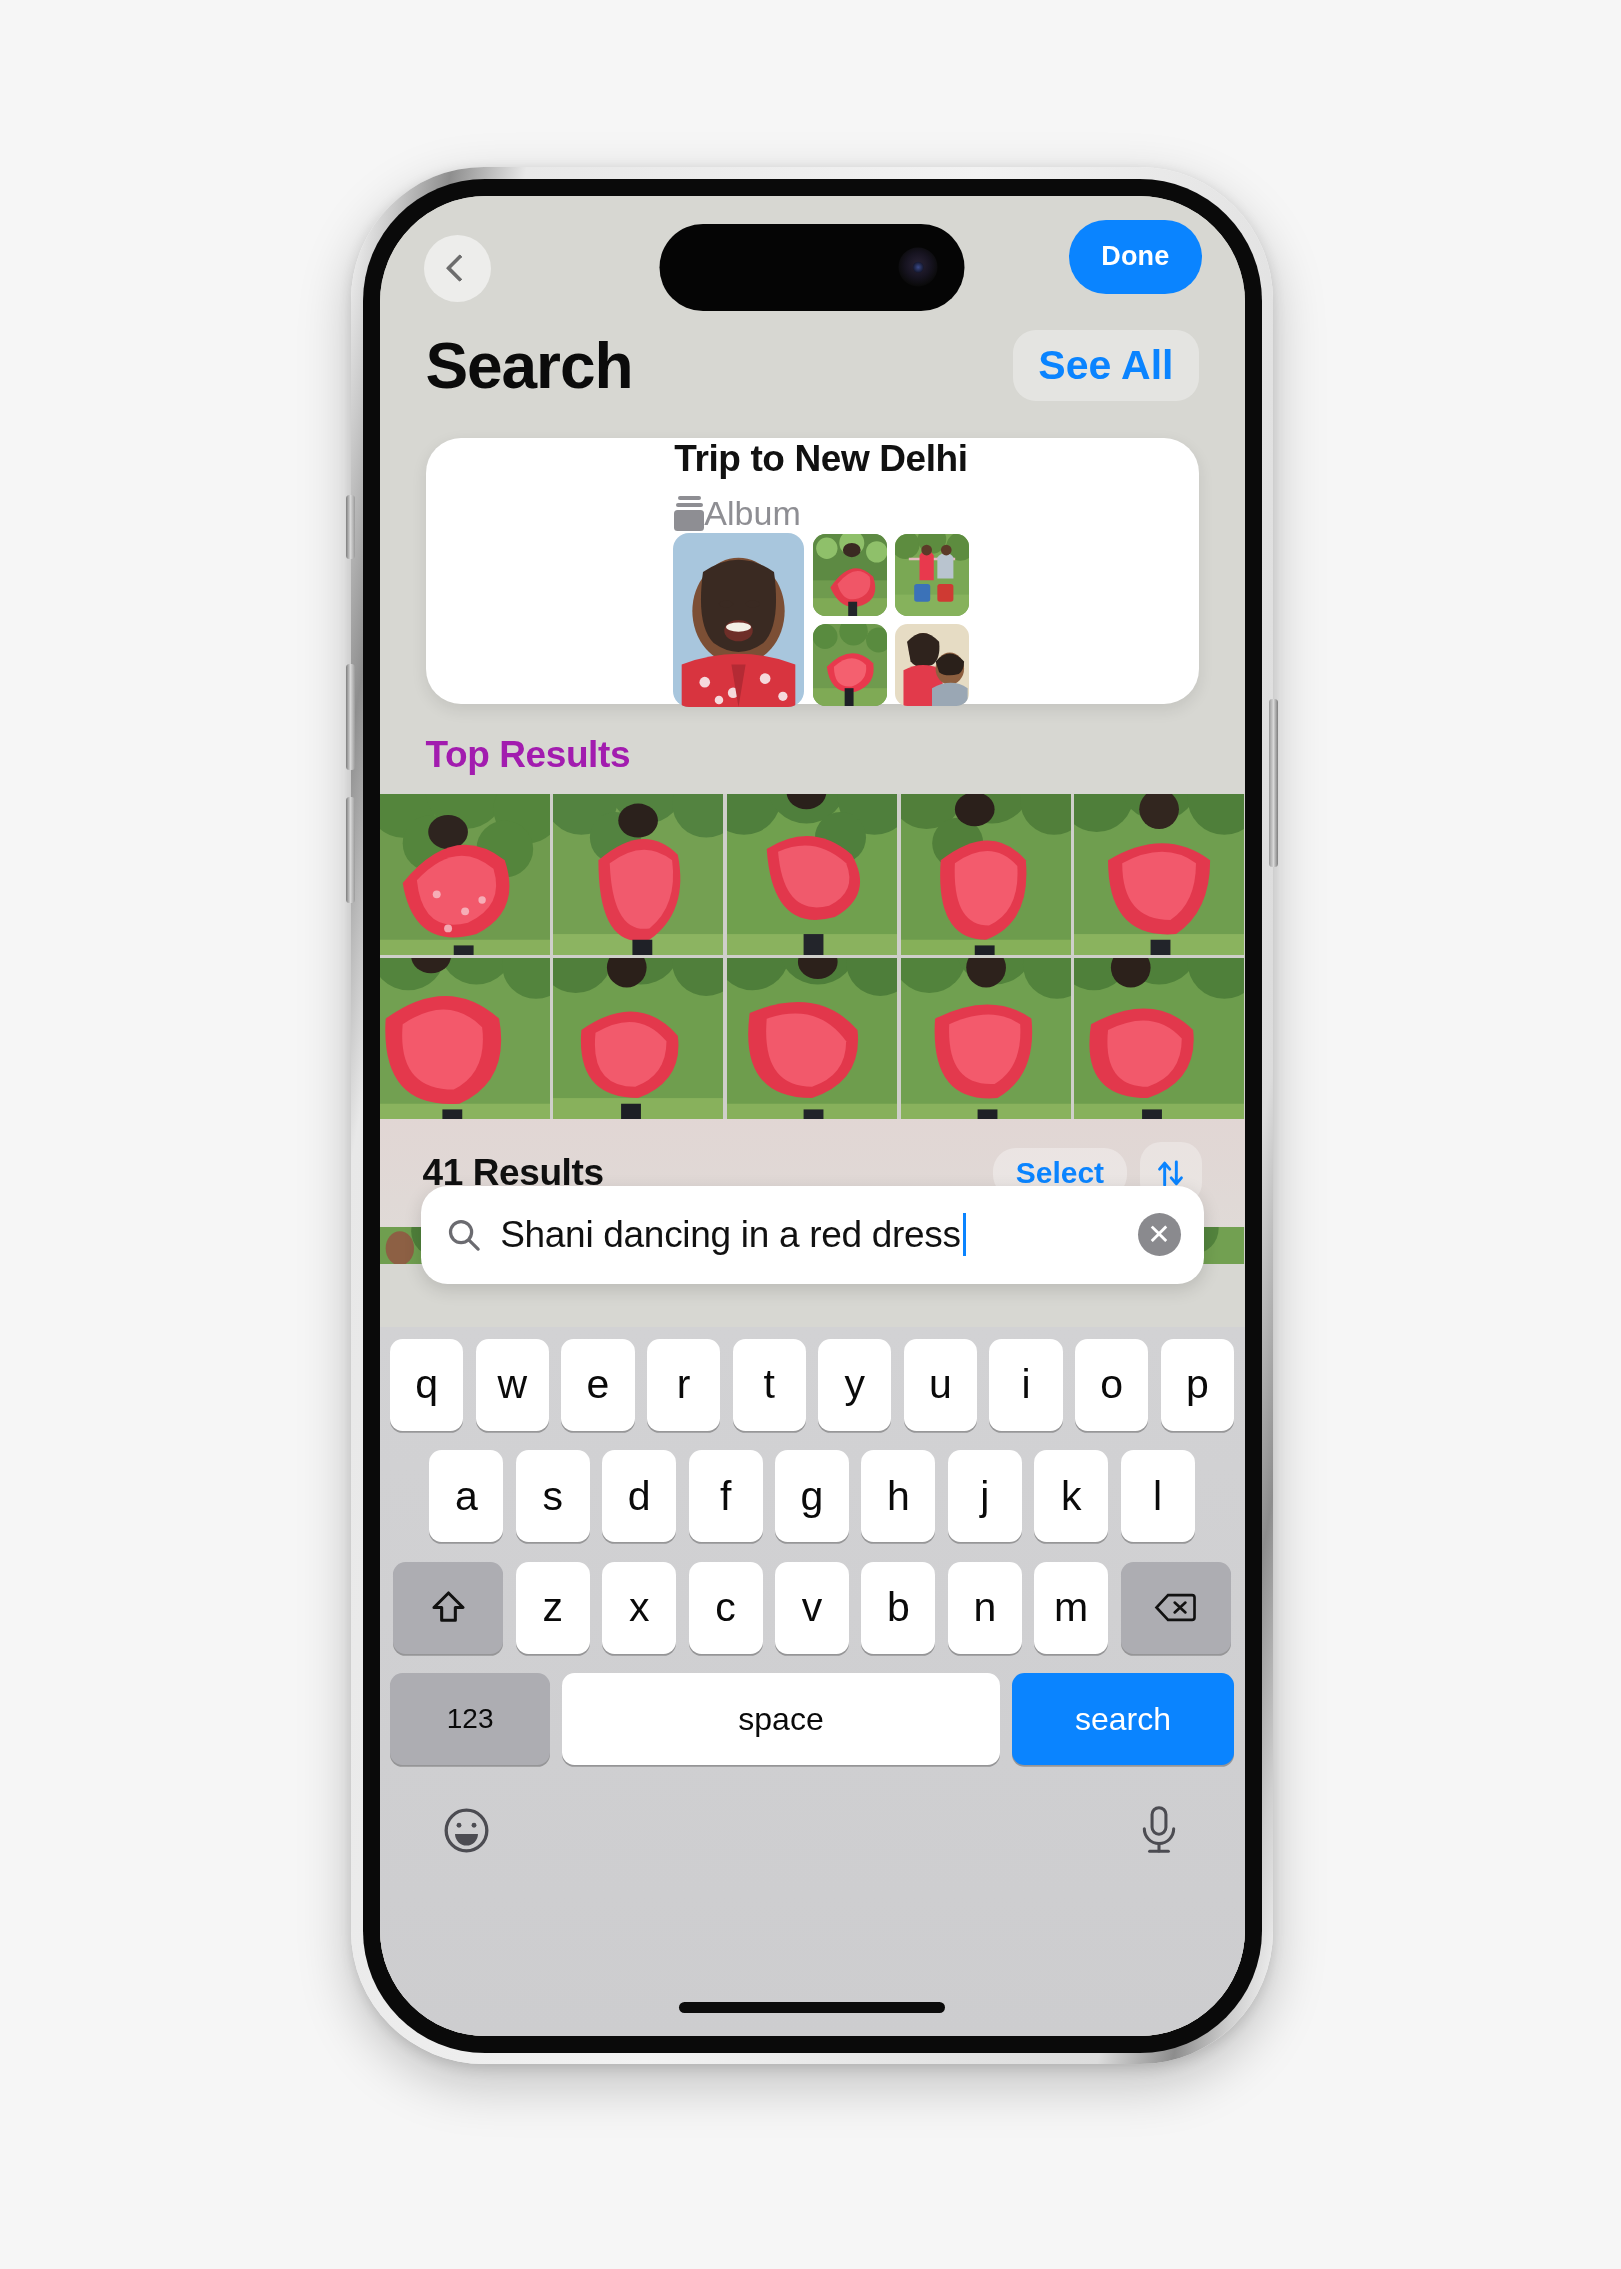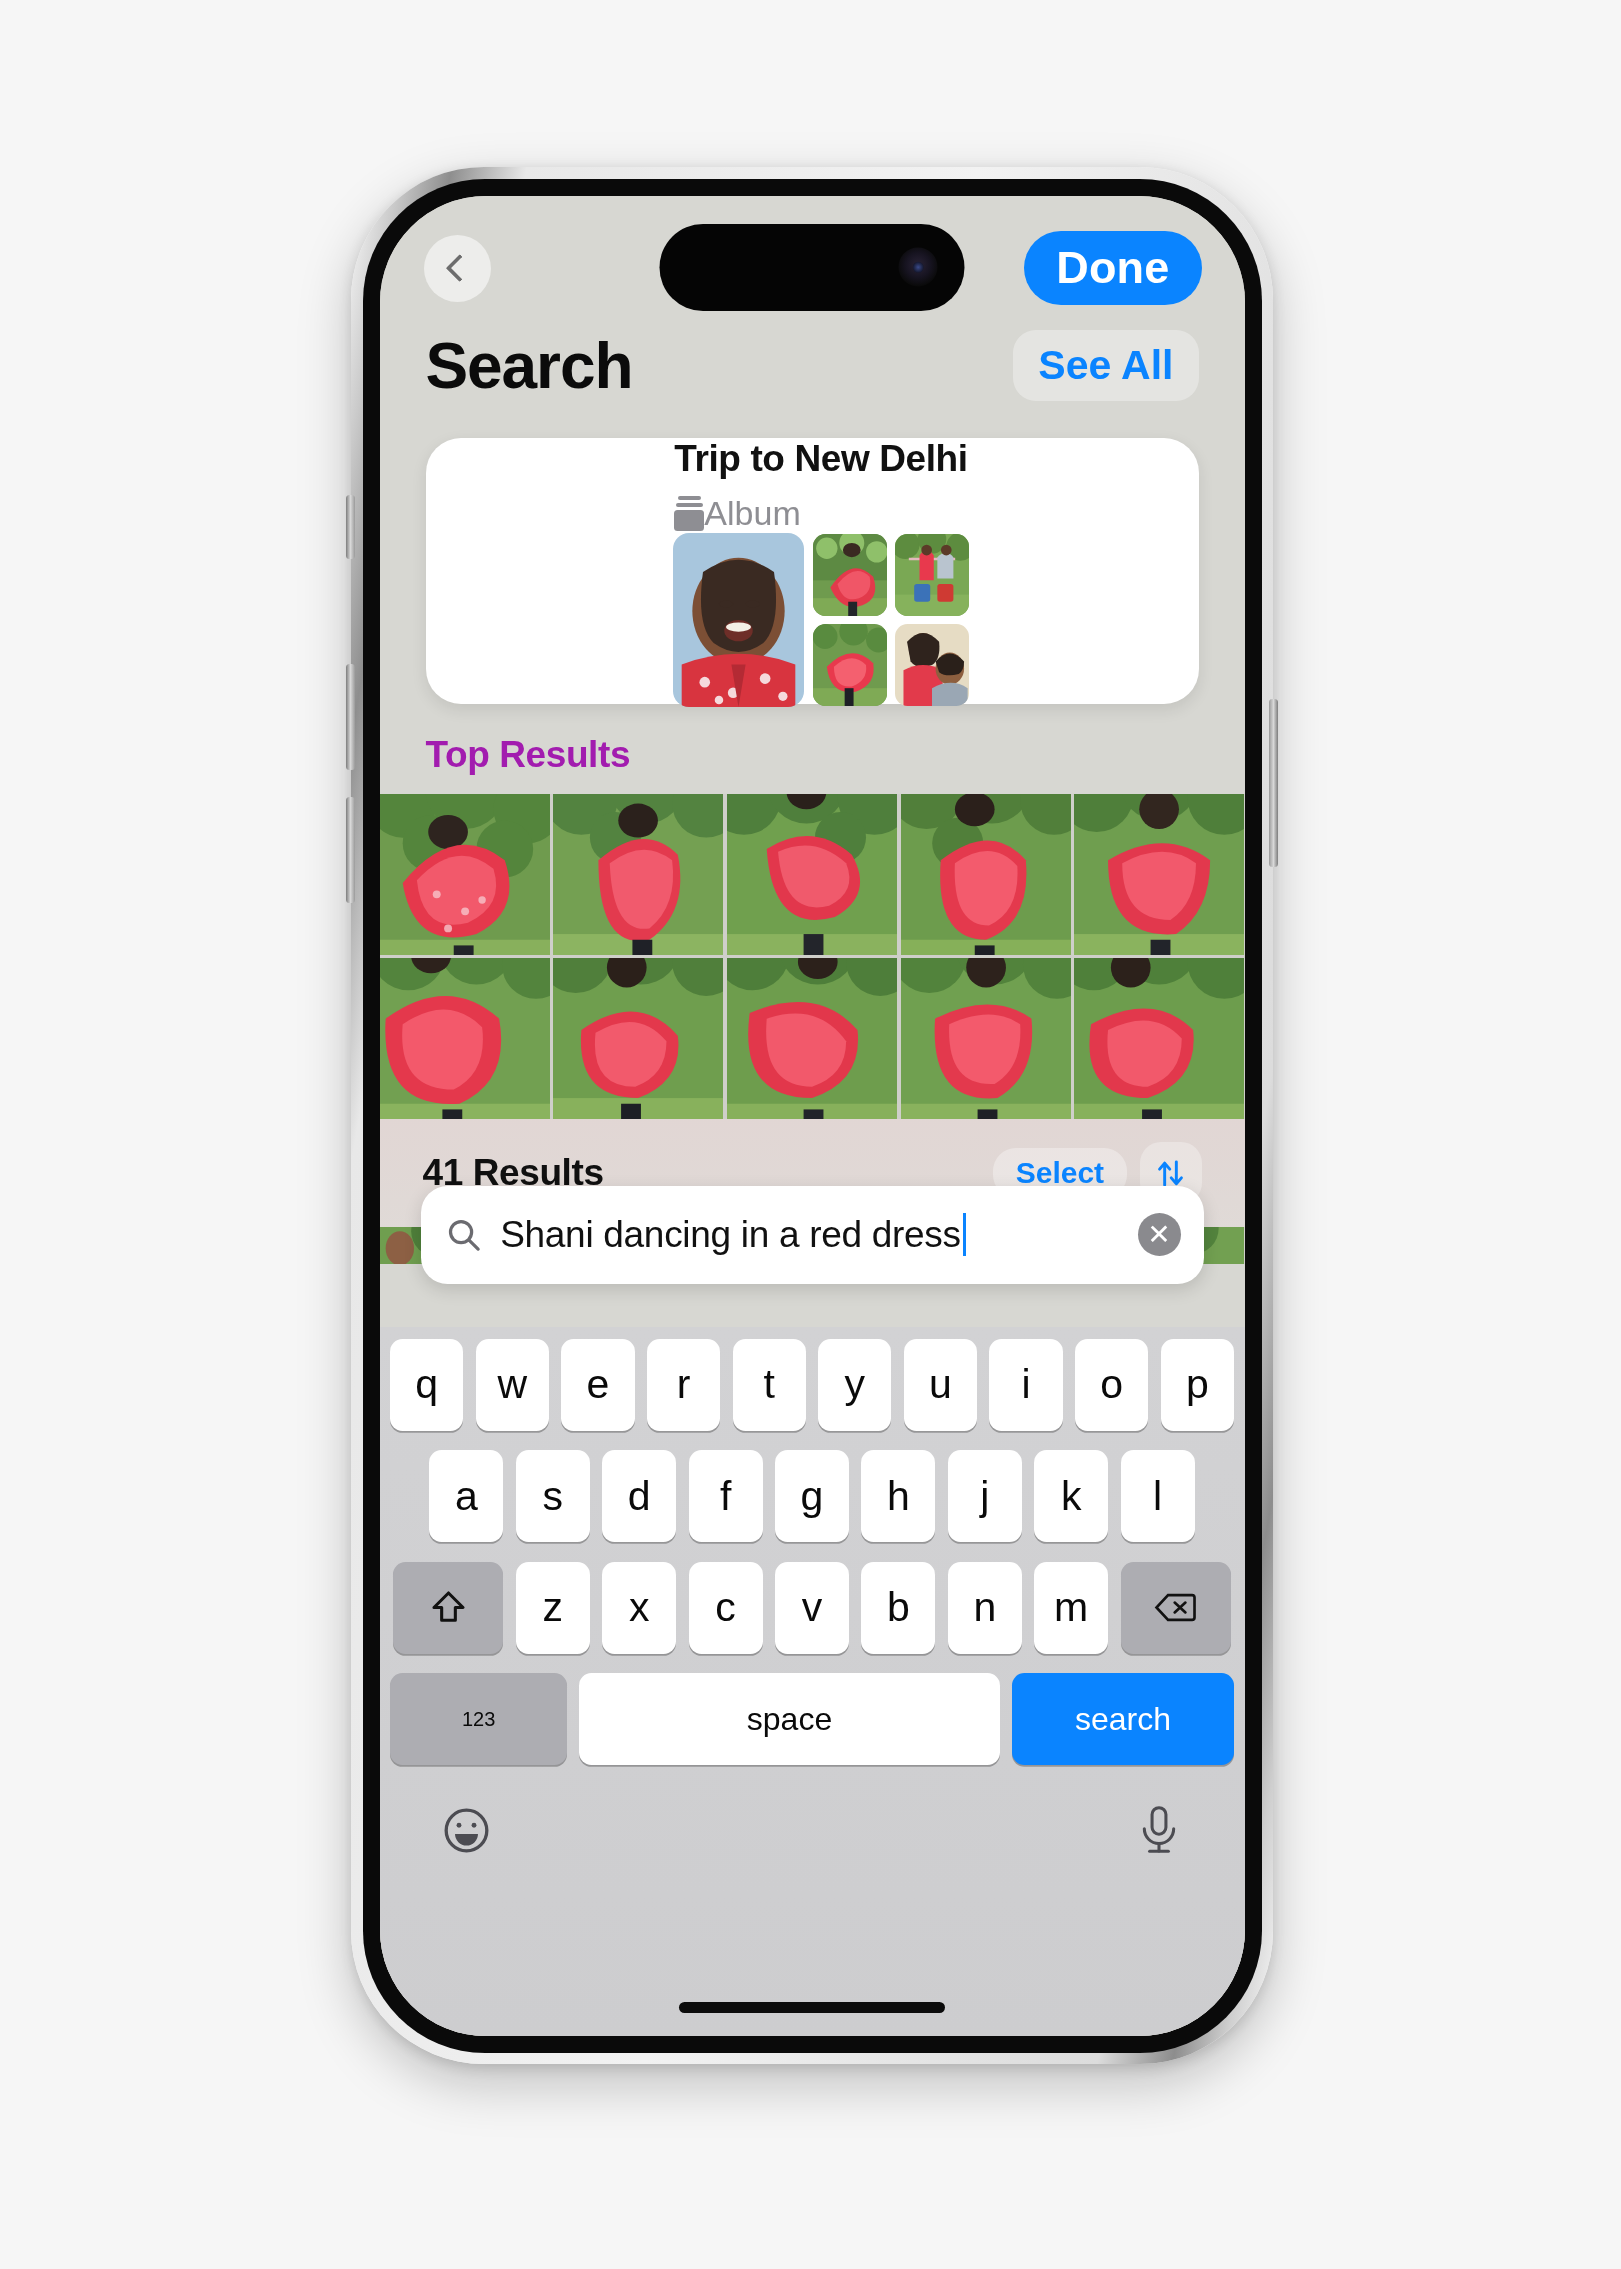--- a/index.html
+++ b/index.html
@@ -66,24 +66,24 @@
   .island-cam {
     position: absolute; right: 26.6px; top: 50%; transform: translateY(-50%);
     width: 39px; height: 39px; border-radius: 50%;
     background: radial-gradient(circle at 50% 45%, #2a2336 0%, #171421 42%, #0a0a0a 72%);
   }
   .island-cam::after{ content:""; position:absolute; left:50%; top:50%;
     transform: translate(-50%,-50%); width:11.5px; height:11.5px; border-radius:50%;
     background: radial-gradient(circle,#3a4a8a 0%, #15182e 70%); }
 
   .done-btn {
-    position: absolute; right: 43px; top: 35px;
+    position: absolute; right: 43px; top: 24px;
     height: 74px; padding: 0 32px; border-radius: 37px;
     background: #0a84ff; color: #fff;
-    font-size: 45px; font-weight: 700; letter-spacing: 0.2px;
+    font-size: 27px; font-weight: 700; letter-spacing: 0.2px;
     display: flex; align-items: center; justify-content: center;
     border: none; cursor: pointer; font-family: inherit;
   }
 
   
   .title-row {
     position: relative; height: 106px;
     padding: 0 46px; display: flex; align-items: center; justify-content: space-between;
   }
   .page-title { font-size: 64px; font-weight: 700; color: #0b0b0b; letter-spacing: -1.1px; }
@@ -179,21 +179,21 @@
   }
   .krow { display: flex; justify-content: center; gap: 12.4px; margin-bottom: 19.5px; }
   .key {
     background: #fff; border-radius: 12.4px; border: none; cursor: pointer;
     font-family: inherit; font-size: 41px; color: #0a0a0a;
     height: 92px; width: 74px;
     display: flex; align-items: center; justify-content: center;
     box-shadow: 0 1.8px 0 rgba(0,0,0,.28);
   }
   .key.wide-mod { width: 110px; background: #adadb2; }
-  .key.num { width: 177px; background: #adadb2; font-size: 20px; }
+  .key.num { width: 160px; background: #adadb2; font-size: 28px; }
   .key.space { flex: 1; max-width: 461px; font-size: 32px; }
   .key.go { width: 222px; background: #0a84ff; color: #fff; font-size: 32px; }
   .krow.bottom { margin-bottom: 16px; }
 
   .kb-footer {
     display: flex; align-items: center; justify-content: space-between;
     padding: 3.5px 50px 0 50px; height: 98px;
   }
   .kb-icon { background: none; border: none; cursor: pointer; padding: 0; }
 

